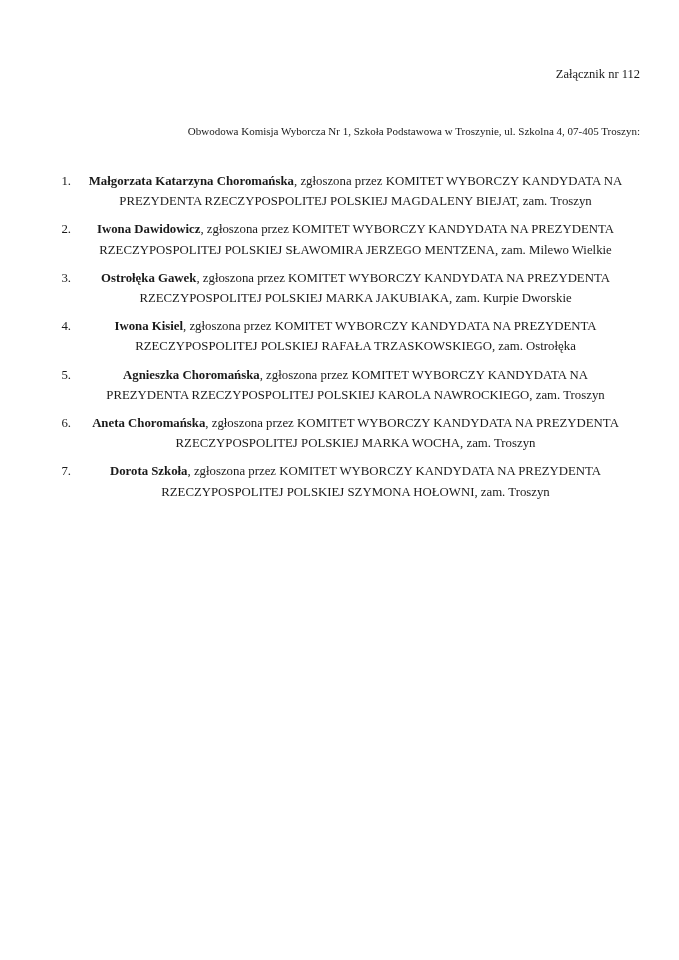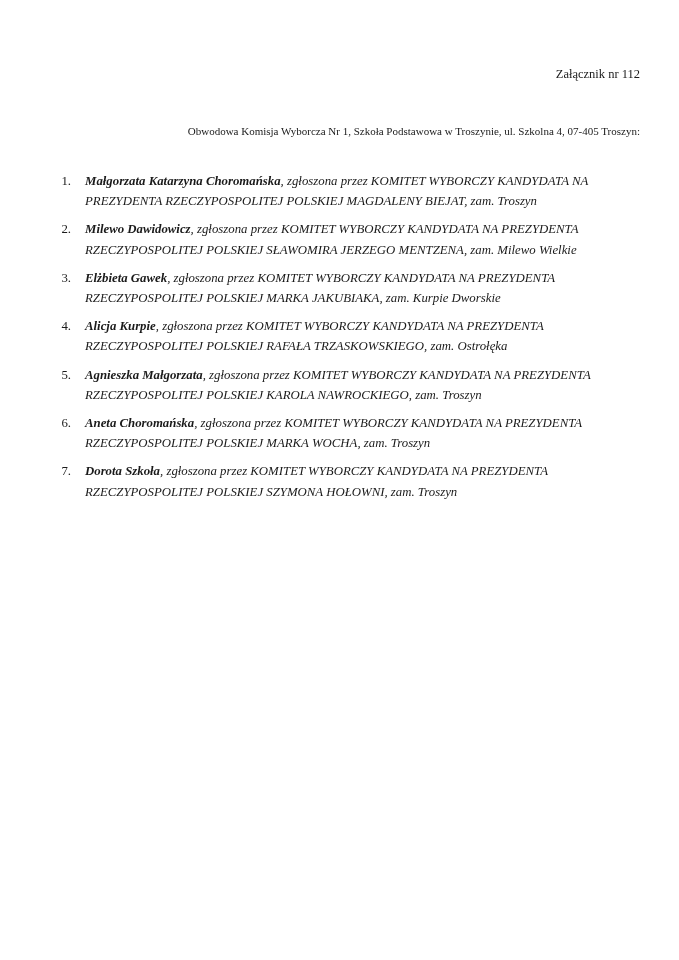--- a/index.html
+++ b/index.html
@@ -77,23 +77,22 @@
     flex: 0 0 auto;
     width: 30px;
     text-align: right;
     padding-right: 14px;
     box-sizing: content-box;
     font-size: 12.8px;
     line-height: 20.2px;
   }
   .item-text {
     flex: 1 1 auto;
-    text-align: left;
+    text-align: center;
     hyphens: none;
-    font-style: italic;
   }
   .cand-name {
     font-weight: bold;
   }
   .cand-body {
     font-weight: normal;
   }
 </style>
 </head>
 <body>
@@ -108,36 +107,36 @@
 
   <ol class="candidate-list">
 
     <li class="candidate-item">
       <span class="item-number">1.</span>
       <span class="item-text"><span class="cand-name">Małgorzata Katarzyna Choromańska</span><span class="cand-body">, zgłoszona przez KOMITET WYBORCZY KANDYDATA NA PREZYDENTA RZECZYPOSPOLITEJ POLSKIEJ MAGDALENY BIEJAT, zam. Troszyn</span></span>
     </li>
 
     <li class="candidate-item">
       <span class="item-number">2.</span>
-      <span class="item-text"><span class="cand-name">Milewo Dawidowicz</span><span class="cand-body">, zgłoszona przez KOMITET WYBORCZY KANDYDATA NA PREZYDENTA RZECZYPOSPOLITEJ POLSKIEJ SŁAWOMIRA JERZEGO MENTZENA, zam. Milewo Wielkie</span></span>
+      <span class="item-text"><span class="cand-name">Iwona Dawidowicz</span><span class="cand-body">, zgłoszona przez KOMITET WYBORCZY KANDYDATA NA PREZYDENTA RZECZYPOSPOLITEJ POLSKIEJ SŁAWOMIRA JERZEGO MENTZENA, zam. Milewo Wielkie</span></span>
     </li>
 
     <li class="candidate-item">
       <span class="item-number">3.</span>
-      <span class="item-text"><span class="cand-name">Elżbieta Gawek</span><span class="cand-body">, zgłoszona przez KOMITET WYBORCZY KANDYDATA NA PREZYDENTA RZECZYPOSPOLITEJ POLSKIEJ MARKA JAKUBIAKA, zam. Kurpie Dworskie</span></span>
+      <span class="item-text"><span class="cand-name">Ostrołęka Gawek</span><span class="cand-body">, zgłoszona przez KOMITET WYBORCZY KANDYDATA NA PREZYDENTA RZECZYPOSPOLITEJ POLSKIEJ MARKA JAKUBIAKA, zam. Kurpie Dworskie</span></span>
     </li>
 
     <li class="candidate-item">
       <span class="item-number">4.</span>
-      <span class="item-text"><span class="cand-name">Alicja Kurpie</span><span class="cand-body">, zgłoszona przez KOMITET WYBORCZY KANDYDATA NA PREZYDENTA RZECZYPOSPOLITEJ POLSKIEJ RAFAŁA TRZASKOWSKIEGO, zam. Ostrołęka</span></span>
+      <span class="item-text"><span class="cand-name">Iwona Kisiel</span><span class="cand-body">, zgłoszona przez KOMITET WYBORCZY KANDYDATA NA PREZYDENTA RZECZYPOSPOLITEJ POLSKIEJ RAFAŁA TRZASKOWSKIEGO, zam. Ostrołęka</span></span>
     </li>
 
     <li class="candidate-item">
       <span class="item-number">5.</span>
-      <span class="item-text"><span class="cand-name">Agnieszka Małgorzata</span><span class="cand-body">, zgłoszona przez KOMITET WYBORCZY KANDYDATA NA PREZYDENTA RZECZYPOSPOLITEJ POLSKIEJ KAROLA NAWROCKIEGO, zam. Troszyn</span></span>
+      <span class="item-text"><span class="cand-name">Agnieszka Choromańska</span><span class="cand-body">, zgłoszona przez KOMITET WYBORCZY KANDYDATA NA PREZYDENTA RZECZYPOSPOLITEJ POLSKIEJ KAROLA NAWROCKIEGO, zam. Troszyn</span></span>
     </li>
 
     <li class="candidate-item">
       <span class="item-number">6.</span>
       <span class="item-text"><span class="cand-name">Aneta Choromańska</span><span class="cand-body">, zgłoszona przez KOMITET WYBORCZY KANDYDATA NA PREZYDENTA RZECZYPOSPOLITEJ POLSKIEJ MARKA WOCHA, zam. Troszyn</span></span>
     </li>
 
     <li class="candidate-item">
       <span class="item-number">7.</span>
       <span class="item-text"><span class="cand-name">Dorota Szkoła</span><span class="cand-body">, zgłoszona przez KOMITET WYBORCZY KANDYDATA NA PREZYDENTA RZECZYPOSPOLITEJ POLSKIEJ SZYMONA HOŁOWNI, zam. Troszyn</span></span>

